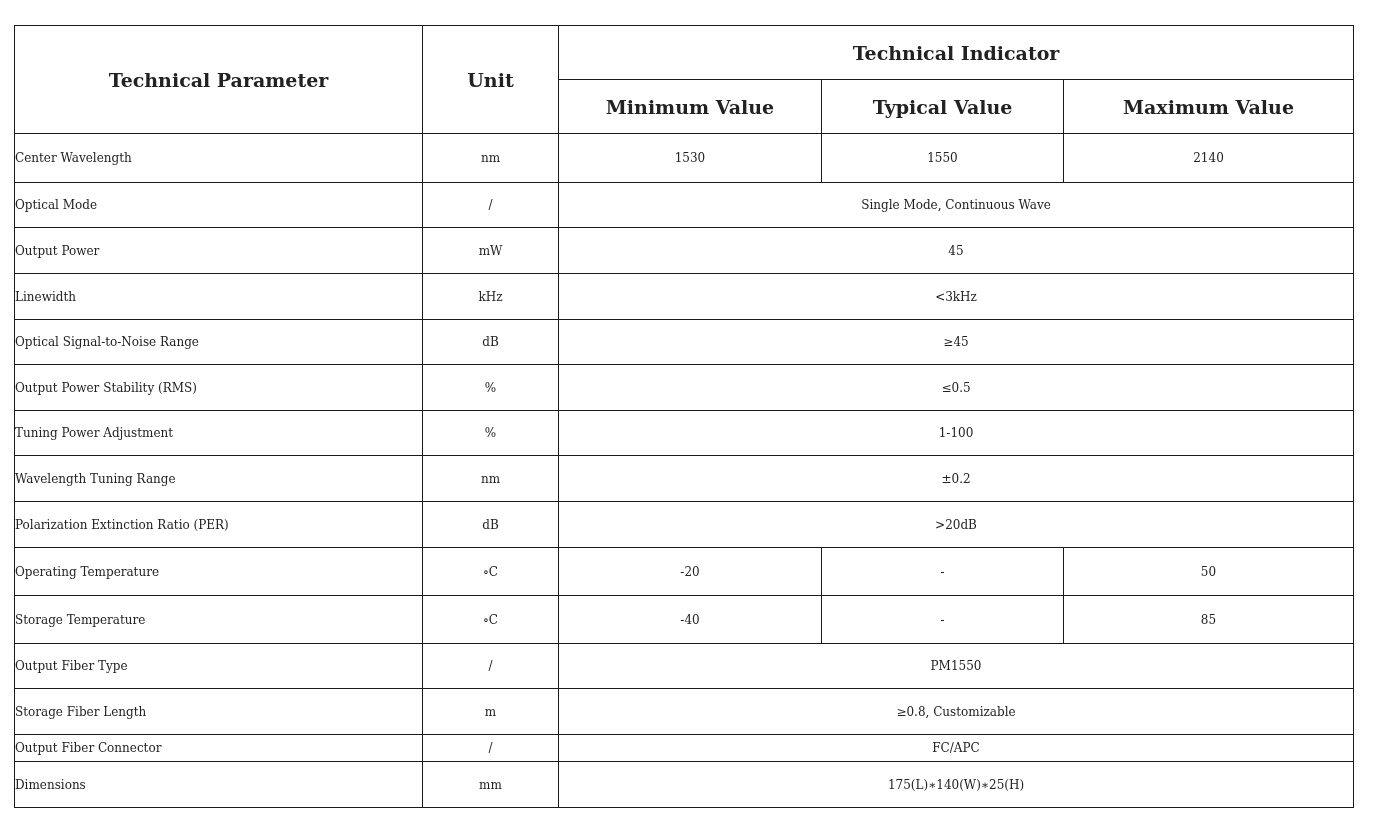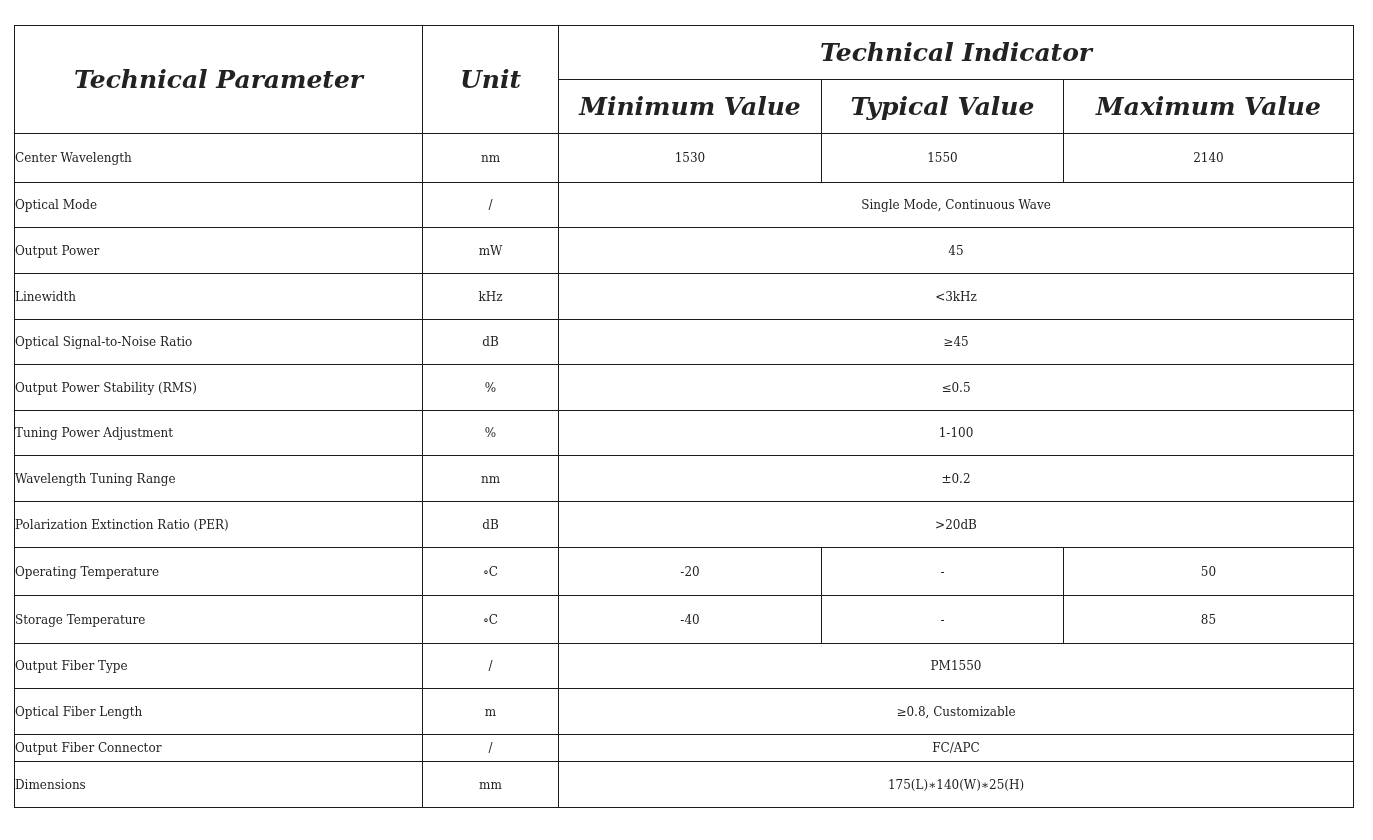--- a/index.html
+++ b/index.html
@@ -6,21 +6,21 @@
     body { width: 1373px; height: 840px; position: relative; overflow: hidden;
            font-family: "DejaVu Serif", "Liberation Serif", serif; color: #222222; }
     table.spec {
       position: absolute; left: 14px; top: 25px;
       width: 1339px; border-collapse: collapse; table-layout: fixed;
     }
     table.spec td, table.spec th {
       border: 1px solid #1a1a1a; padding: 0; box-sizing: border-box;
       vertical-align: middle;
     }
-    table.spec th { font-weight: bold; font-size: 25px; text-align: center; color: #222; font-style: italic; }
+    table.spec th { font-weight: bold; font-size: 19px; text-align: center; color: #222; }
     table.spec td { font-size: 12px; }
     td.param { text-align: left; padding-left: 8px; }
     td.unit, td.val { text-align: center; }
     tr.h1 { height: 54px; }
     tr.h2 { height: 54px; }
   </style>
 </head>
 <body>
 
 <table class="spec">
@@ -60,21 +60,21 @@
       <td class="param">Output Power</td>
       <td class="unit">mW</td>
       <td class="val" colspan="3">45</td>
     </tr>
     <tr style="height:46px">
       <td class="param">Linewidth</td>
       <td class="unit">kHz</td>
       <td class="val" colspan="3">&lt;3kHz</td>
     </tr>
     <tr style="height:45px">
-      <td class="param">Optical Signal-to-Noise Ratio</td>
+      <td class="param">Optical Signal-to-Noise Range</td>
       <td class="unit">dB</td>
       <td class="val" colspan="3">≥45</td>
     </tr>
     <tr style="height:46px">
       <td class="param">Output Power Stability (RMS)</td>
       <td class="unit">%</td>
       <td class="val" colspan="3">≤0.5</td>
     </tr>
     <tr style="height:45px">
       <td class="param">Tuning Power Adjustment</td>
@@ -104,21 +104,21 @@
       <td class="val">-40</td>
       <td class="val">-</td>
       <td class="val">85</td>
     </tr>
     <tr style="height:45px">
       <td class="param">Output Fiber Type</td>
       <td class="unit">/</td>
       <td class="val" colspan="3">PM1550</td>
     </tr>
     <tr style="height:46px">
-      <td class="param">Optical Fiber Length</td>
+      <td class="param">Storage Fiber Length</td>
       <td class="unit">m</td>
       <td class="val" colspan="3">≥0.8, Customizable</td>
     </tr>
     <tr style="height:27px">
       <td class="param">Output Fiber Connector</td>
       <td class="unit">/</td>
       <td class="val" colspan="3">FC/APC</td>
     </tr>
     <tr style="height:46px">
       <td class="param">Dimensions</td>

